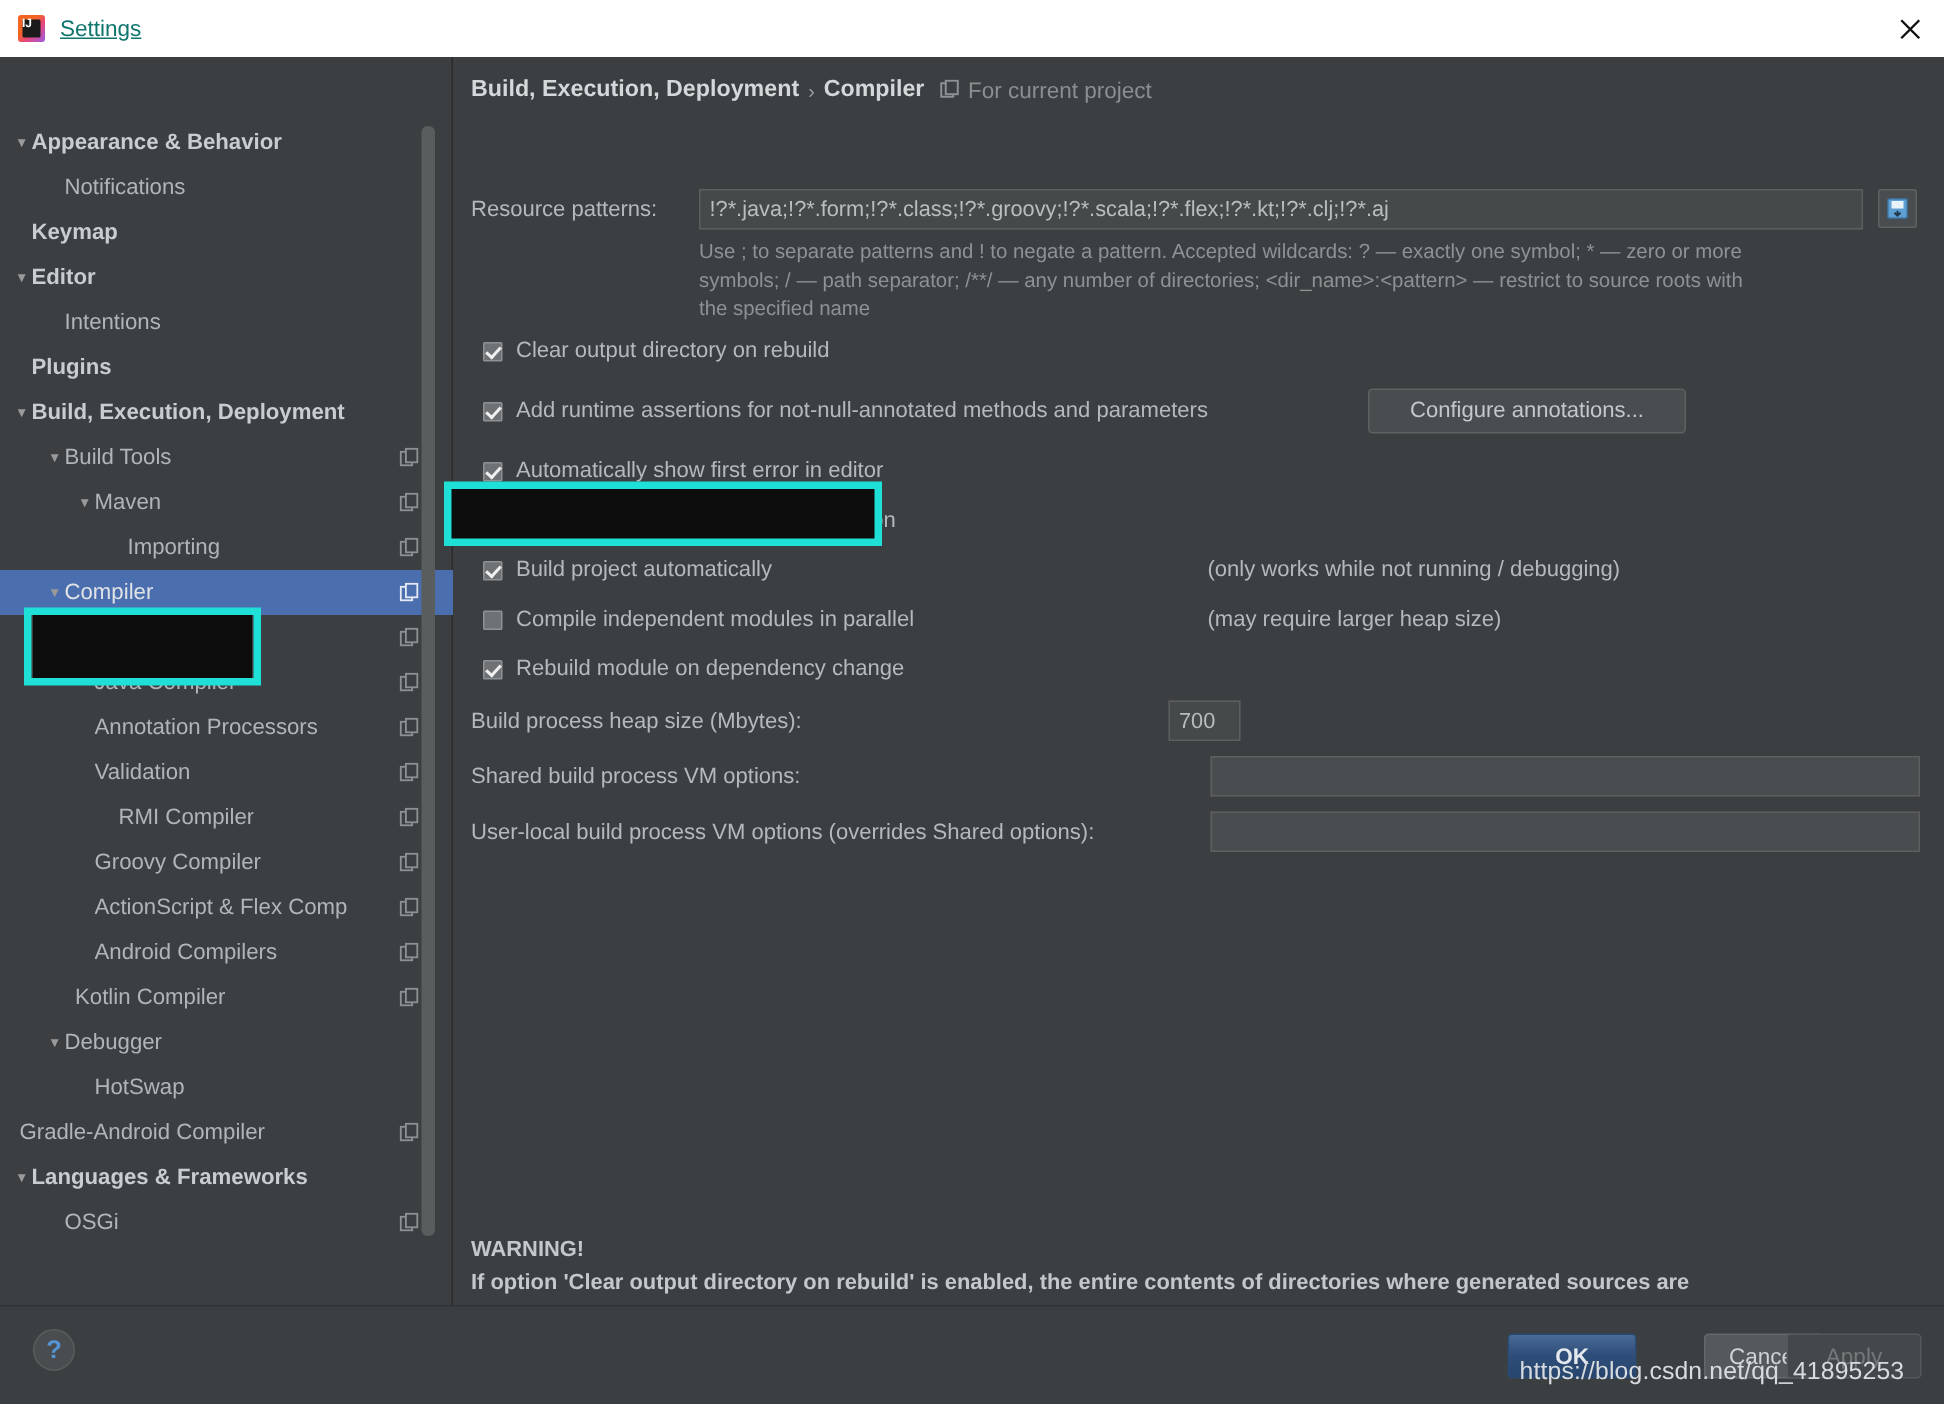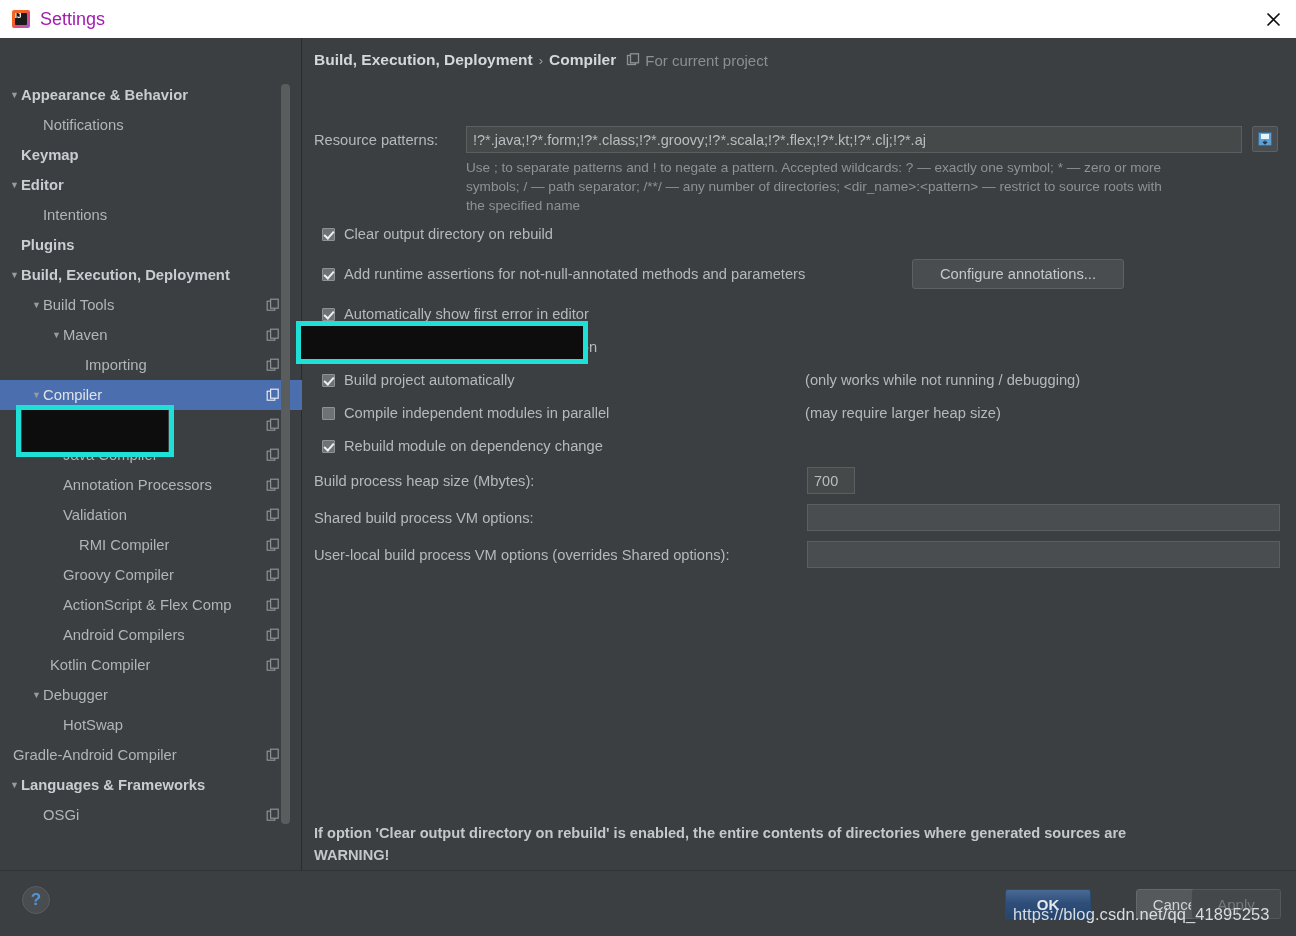--- a/index.html
+++ b/index.html
@@ -50,22 +50,23 @@
     width: 12px; height: 12px;
     color: #ffffff;
     font-size: 8px;
     font-weight: bold;
     line-height: 12px;
     text-align: center;
     font-family: "Liberation Sans", sans-serif;
   }
   .title-text {
     margin-left: 10px;
-    color: #a21caf;
-    font-size: 18px;
+    color: #0f766e;
+    font-size: 15px;
+    text-decoration: underline;
   }
   .title-close {
     position: absolute;
     right: 0; top: 0;
     width: 46px; height: 38px;
     display: flex;
     align-items: center;
     justify-content: center;
     cursor: pointer;
   }
@@ -644,31 +645,31 @@
       <span class="lbl">Compile independent modules in parallel</span>
     </div>
     <div class="note" style="left:502px; top:367px;">(may require larger heap size)</div>
 
     <div class="checkrow" style="left:19px; top:400px;">
       <span class="cb checked"></span>
       <span class="lbl">Rebuild module on dependency change</span>
     </div>
 
     <div class="row-label" style="left:11px; top:435px;">Build process heap size (Mbytes):</div>
-    <div class="text-field" style="left:504px; top:429px; width:48px; height:27px;">700</div>
+    <div class="text-field" style="left:476px; top:429px; width:48px; height:27px;">700</div>
 
     <div class="row-label" style="left:11px; top:472px;">Shared build process VM options:</div>
     <div class="text-field empty" style="left:504px; top:466px; width:473px; height:27px;"></div>
 
     <div class="row-label" style="left:11px; top:509px;">User-local build process VM options (overrides Shared options):</div>
     <div class="text-field empty" style="left:504px; top:503px; width:473px; height:27px;"></div>
 
     <div class="warning">
+      <div>WARNING!</div>
       <div>If option 'Clear output directory on rebuild' is enabled, the entire contents of directories where generated sources are</div>
-      <div>WARNING!</div>
       <div>stored WILL BE CLEARED on rebuild.</div>
     </div>
   </div>
 </div>
 
 <div class="footer">
   <div class="help-btn">?</div>
   <div class="dlg-btn ok">OK</div>
   <div class="dlg-btn cancel">Cancel</div>
   <div class="dlg-btn apply">Apply</div>

